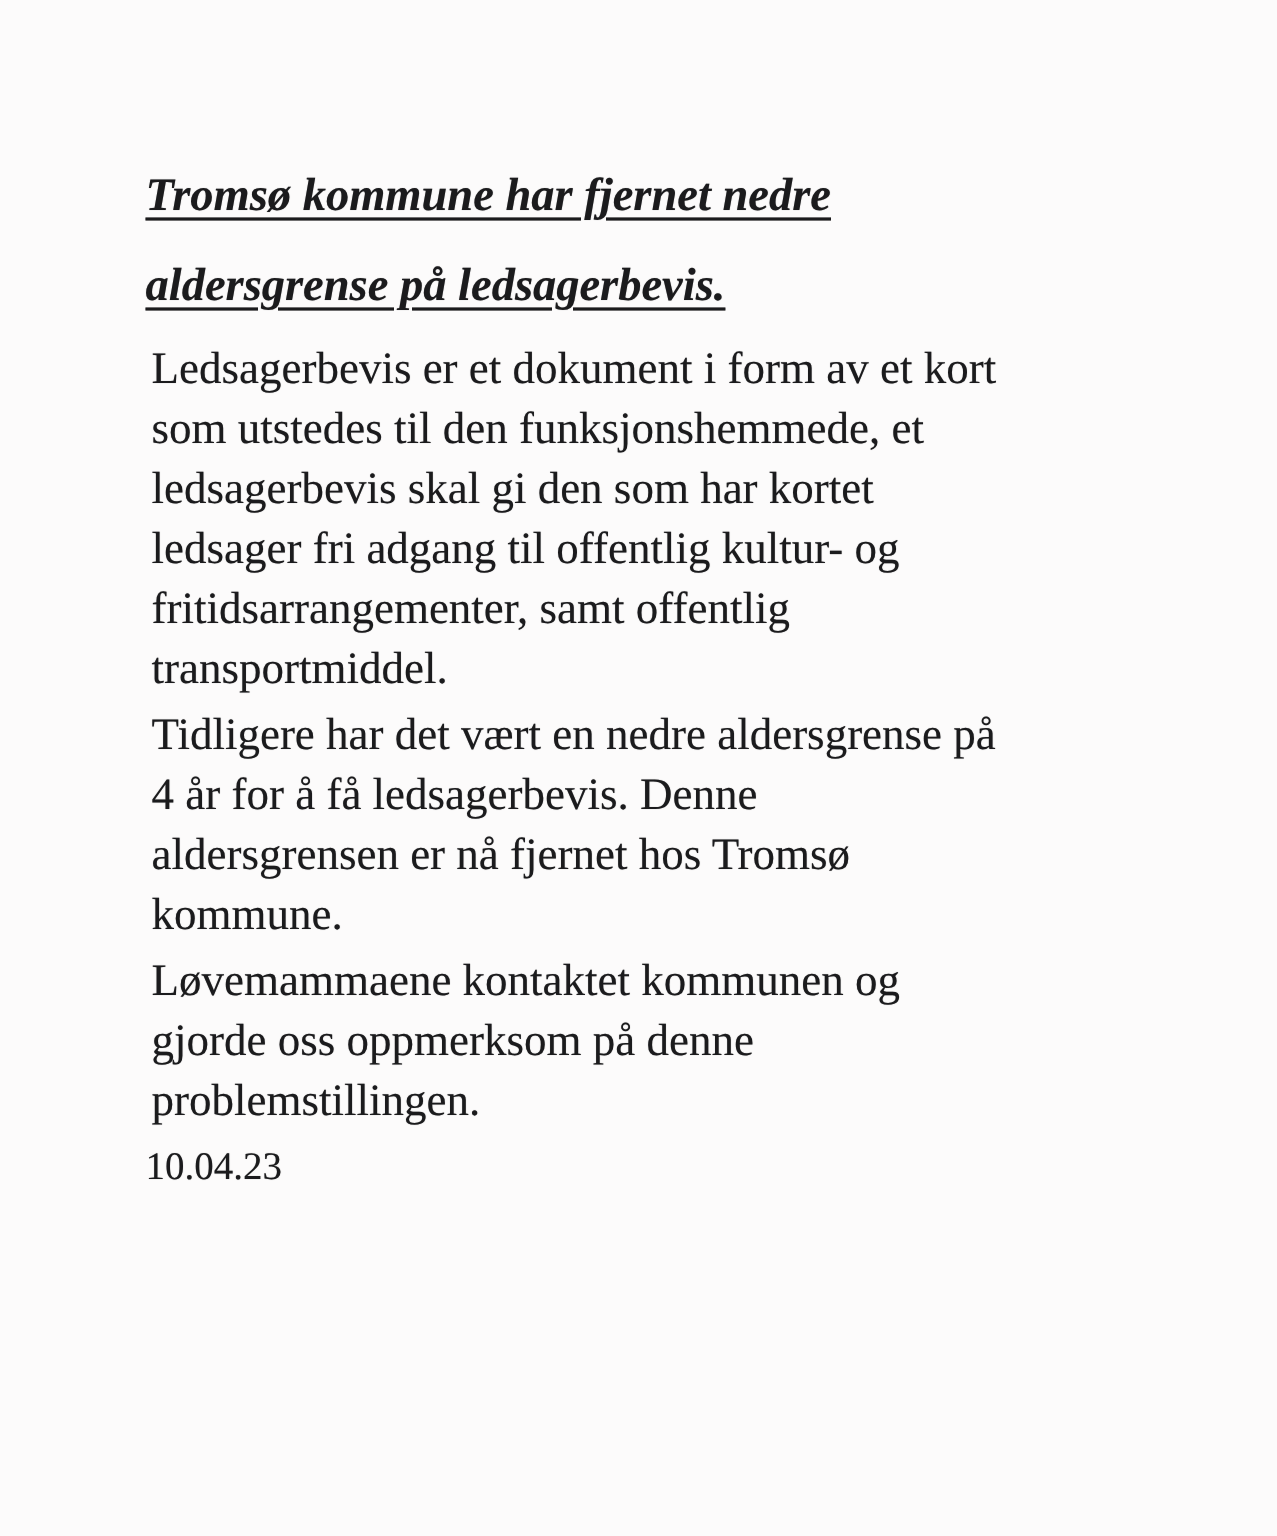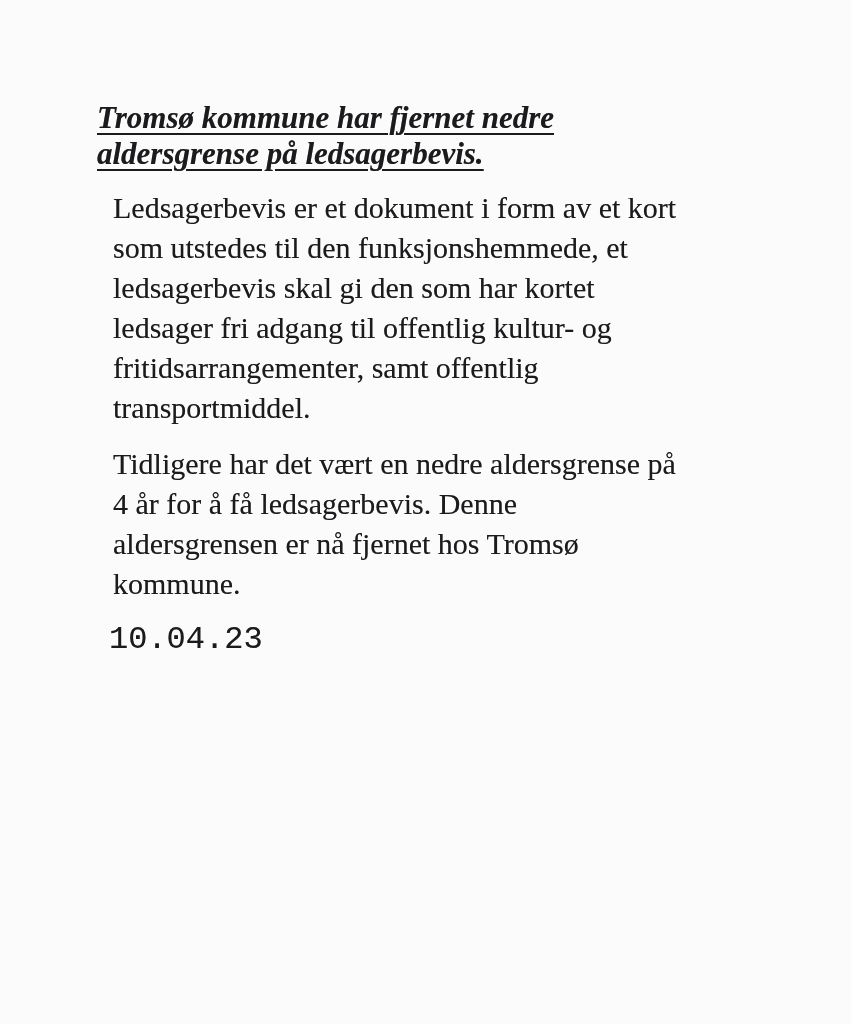--- a/index.html
+++ b/index.html
@@ -21,38 +21,37 @@
     width: 730px;
     color: #1b1b1d;
     
     text-shadow: 0 0 0.6px rgba(20,20,20,0.45);
   }
   .doc-title {
     margin: 0 0 6px 0;
     font-size: 31px;
     font-weight: bold;
     font-style: italic;
-    line-height: 36px;
+    line-height: 60px;
     white-space: pre-line;
     text-decoration: underline;
     text-decoration-thickness: 2px;
     text-underline-offset: 5px;
   }
   .doc-paragraph {
-    margin: 16px;
+    margin: 4px;
     font-size: 30px;
     font-weight: normal;
     line-height: 40px;
     white-space: pre-line;
   }
   .doc-date {
-    margin: 12px;
-    font-size: 32px;
+    margin: 0;
+    font-size: 26px;
     line-height: 40px;
-    font-family: Liberation Mono, monospace;
   }
 </style>
 </head>
 <body>
 
 <div class="page">
   <h1 class="doc-title">Tromsø kommune har fjernet nedre
 aldersgrense på ledsagerbevis.</h1>
 
   <p class="doc-paragraph">Ledsagerbevis er et dokument i form av et kort
@@ -60,16 +59,19 @@
 ledsagerbevis skal gi den som har kortet
 ledsager fri adgang til offentlig kultur- og
 fritidsarrangementer, samt offentlig
 transportmiddel.</p>
 
   <p class="doc-paragraph">Tidligere har det vært en nedre aldersgrense på
 4 år for å få ledsagerbevis. Denne
 aldersgrensen er nå fjernet hos Tromsø
 kommune.</p>
 
+  <p class="doc-paragraph">Løvemammaene kontaktet kommunen og
+gjorde oss oppmerksom på denne
+problemstillingen.</p>
 
 
   <p class="doc-date">10.04.23</p>
 </div>
 
 </body></html>

